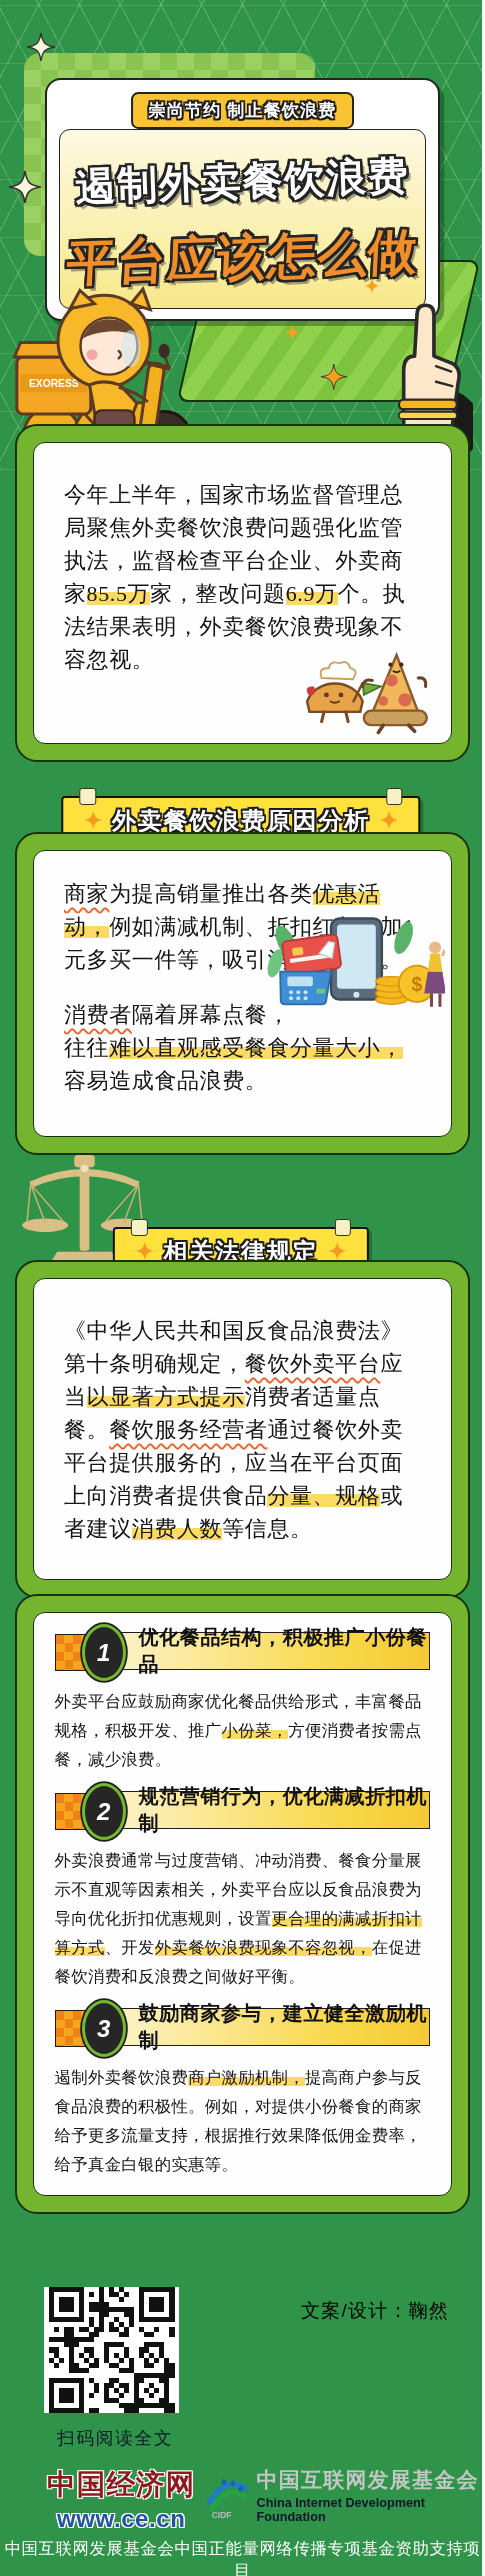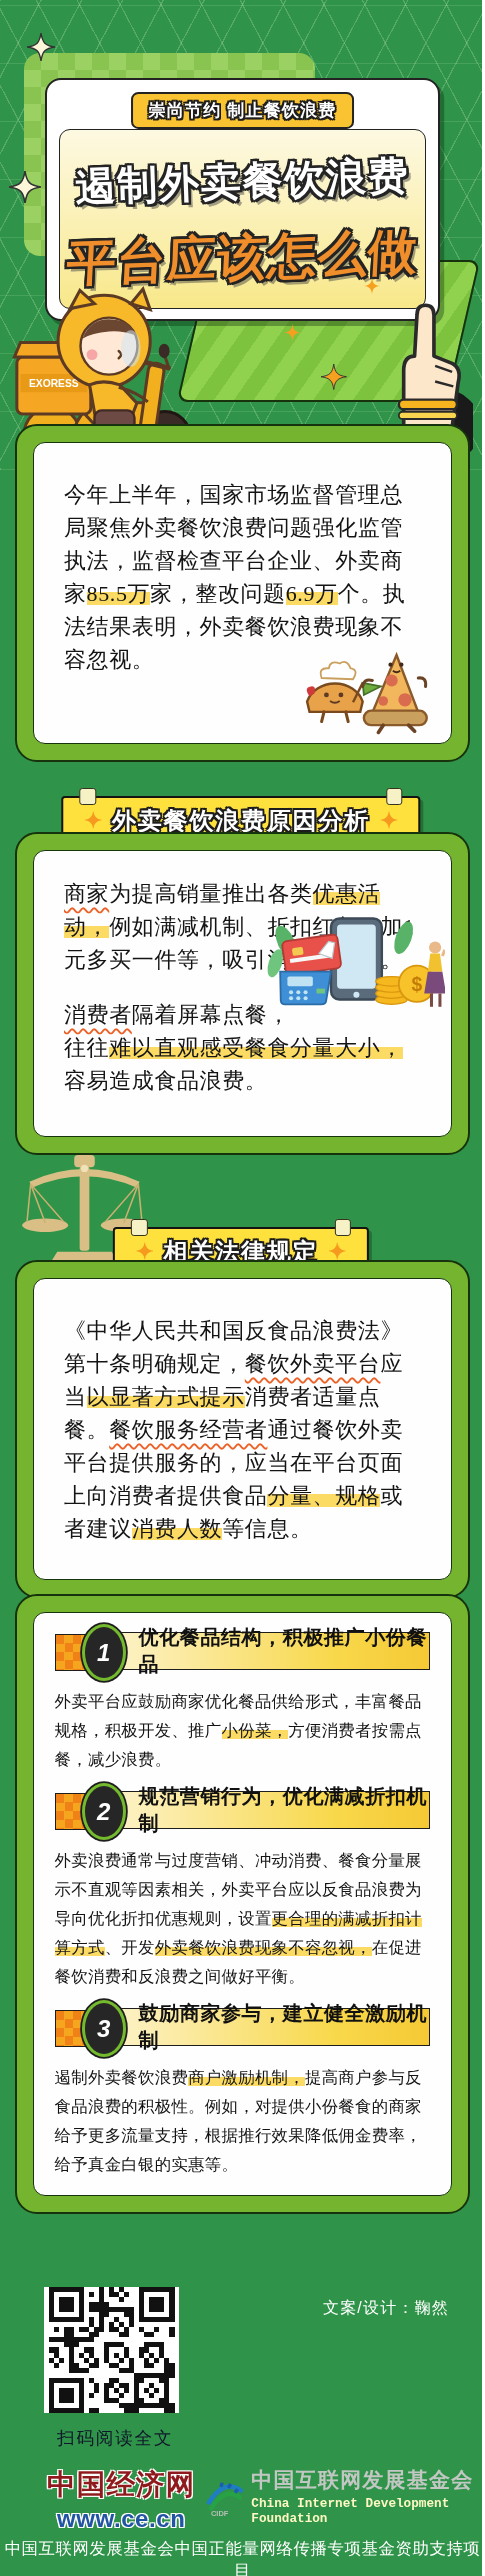--- a/index.html
+++ b/index.html
@@ -57,33 +57,33 @@
     background:conic-gradient(#f6a51f 25%,#ef8116 25% 50%,#f6a51f 50% 75%,#ef8116 75%) 0 0/17px 17px;}
   .ih-bar{position:absolute;left:44px;right:0;top:0.6px;height:36px;border:1.8px solid #1d1d1d;
     background:linear-gradient(90deg,#fdf4d0 0%,#f8d84a 72%,#f5c935 100%);
     display:flex;align-items:center;padding-left:39px;}
   .ih-bar span{font-family:"Liberation Serif","DejaVu Serif",serif;font-weight:bold;font-size:20px;
     color:#111;letter-spacing:0.6px;}
   .ih-num{position:absolute;left:27px;top:-7.3px;width:38px;height:51px;border-radius:50%;
     background:#262626;border:3.6px solid #75b92f;box-shadow:0 0 0 1.8px #1d1d1d;color:#fff;
     display:flex;align-items:center;justify-content:center;font-size:24px;font-weight:bold;font-style:italic;}
   
-  .credit{position:absolute;right:33px;top:2298px;color:#ffffff;font-size:16px;letter-spacing:1.2px;}
+  .credit{position:absolute;right:33px;top:2298px;color:#000000;font-size:19px;letter-spacing:1.2px;}
   .qr-tile{position:absolute;left:44px;top:2287px;width:135px;height:126px;background:#fff;}
   .qr-cap{position:absolute;left:57px;top:2426px;color:#0f172a;font-size:17.6px;letter-spacing:1.8px;}
   .logo-ce{position:absolute;left:47px;top:2466px;text-align:center;}
   .logo-ce .cn{font-size:28.5px;font-weight:bold;color:#8f1a1d;letter-spacing:1.2px;
     font-family:"Liberation Serif",serif;
     text-shadow:-1.2px -1.2px 0 #fff,1.2px -1.2px 0 #fff,-1.2px 1.2px 0 #fff,1.2px 1.2px 0 #fff;}
   .logo-ce .url{font-size:24px;font-weight:bold;color:#2155a3;letter-spacing:0.6px;margin-top:1.2px;
     text-shadow:-1.2px -1.2px 0 #fff,1.2px -1.2px 0 #fff,-1.2px 1.2px 0 #fff,1.2px 1.2px 0 #fff;}
   .logo-cidf{position:absolute;left:206px;top:2466px;display:flex;align-items:center;gap:8.5px;}
   .cidf-txt .cn{font-size:21px;font-weight:bold;color:#c3c7c3;letter-spacing:1.2px;}
   .cidf-row{display:flex;align-items:baseline;gap:7.3px;margin-top:2.4px;}
-  .cidf-en{font-size:12.7px;font-weight:bold;color:#fef9c3;font-family:Liberation Mono, monospace;}
+  .cidf-en{font-size:12.7px;font-weight:bold;color:#0f172a;}
   .support{position:absolute;left:0;top:2538px;width:485px;text-align:center;color:#fff;font-size:16.4px;
     letter-spacing:0.6px;}
   .abs{position:absolute;}
 </style>
 </head>
 <body>
 
 <div id="poster">
 
   <div class="grid-layer"></div>

